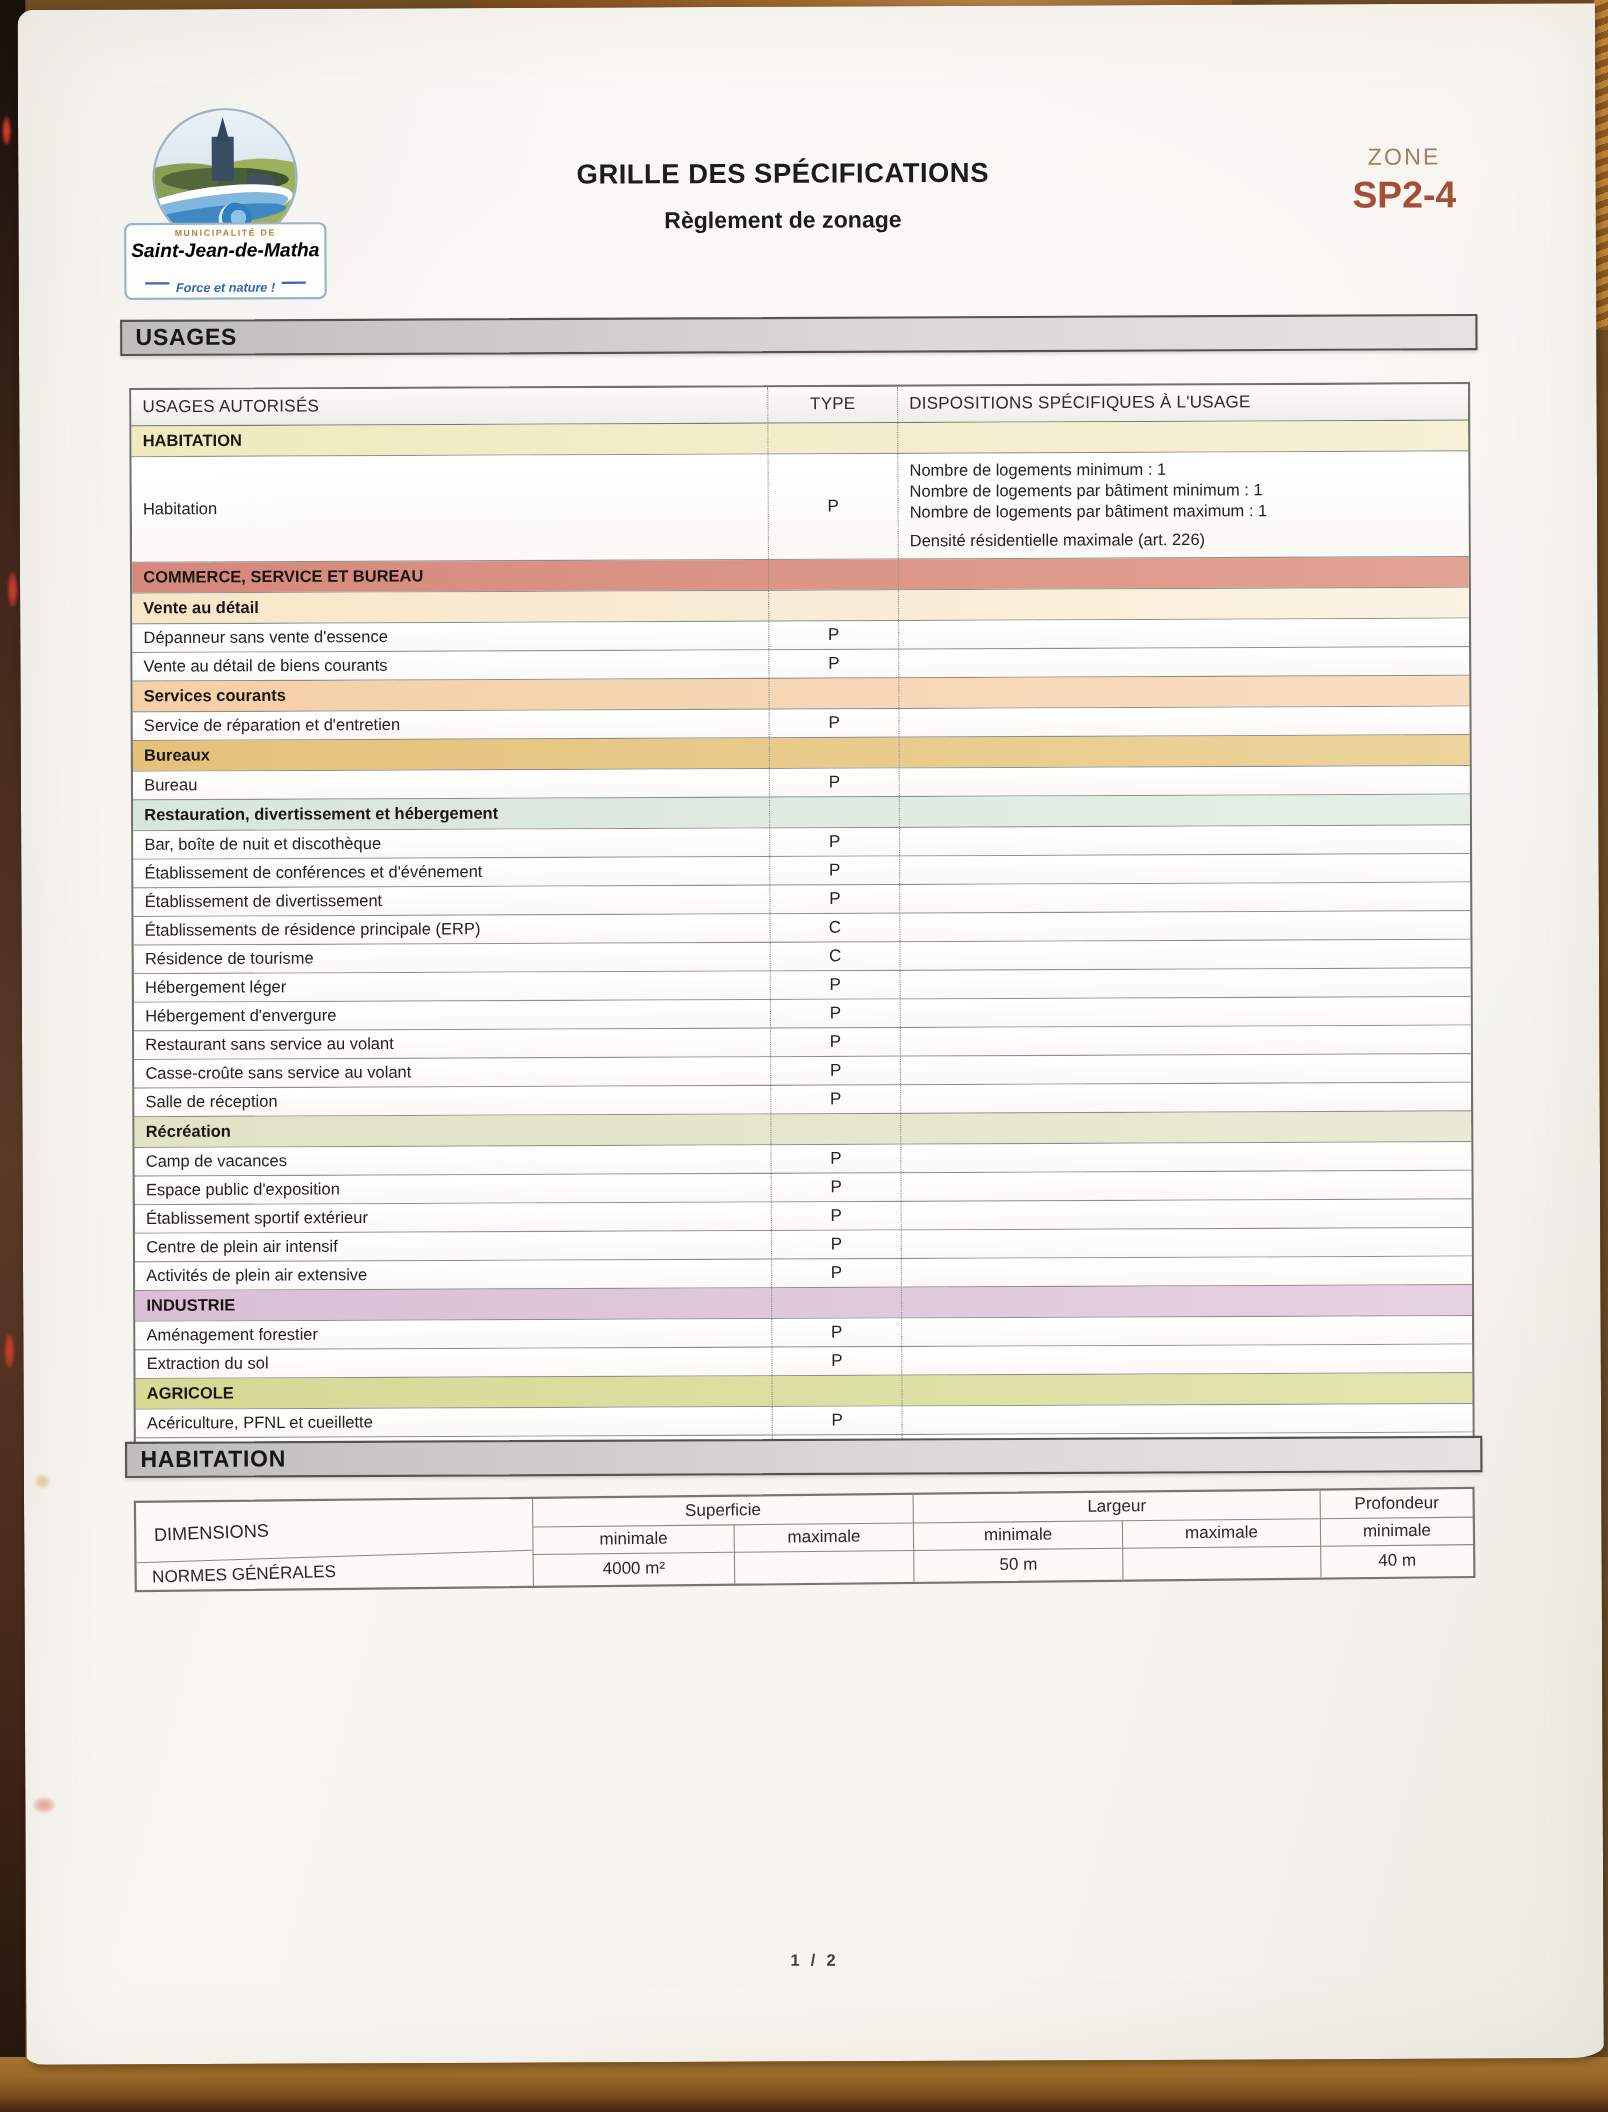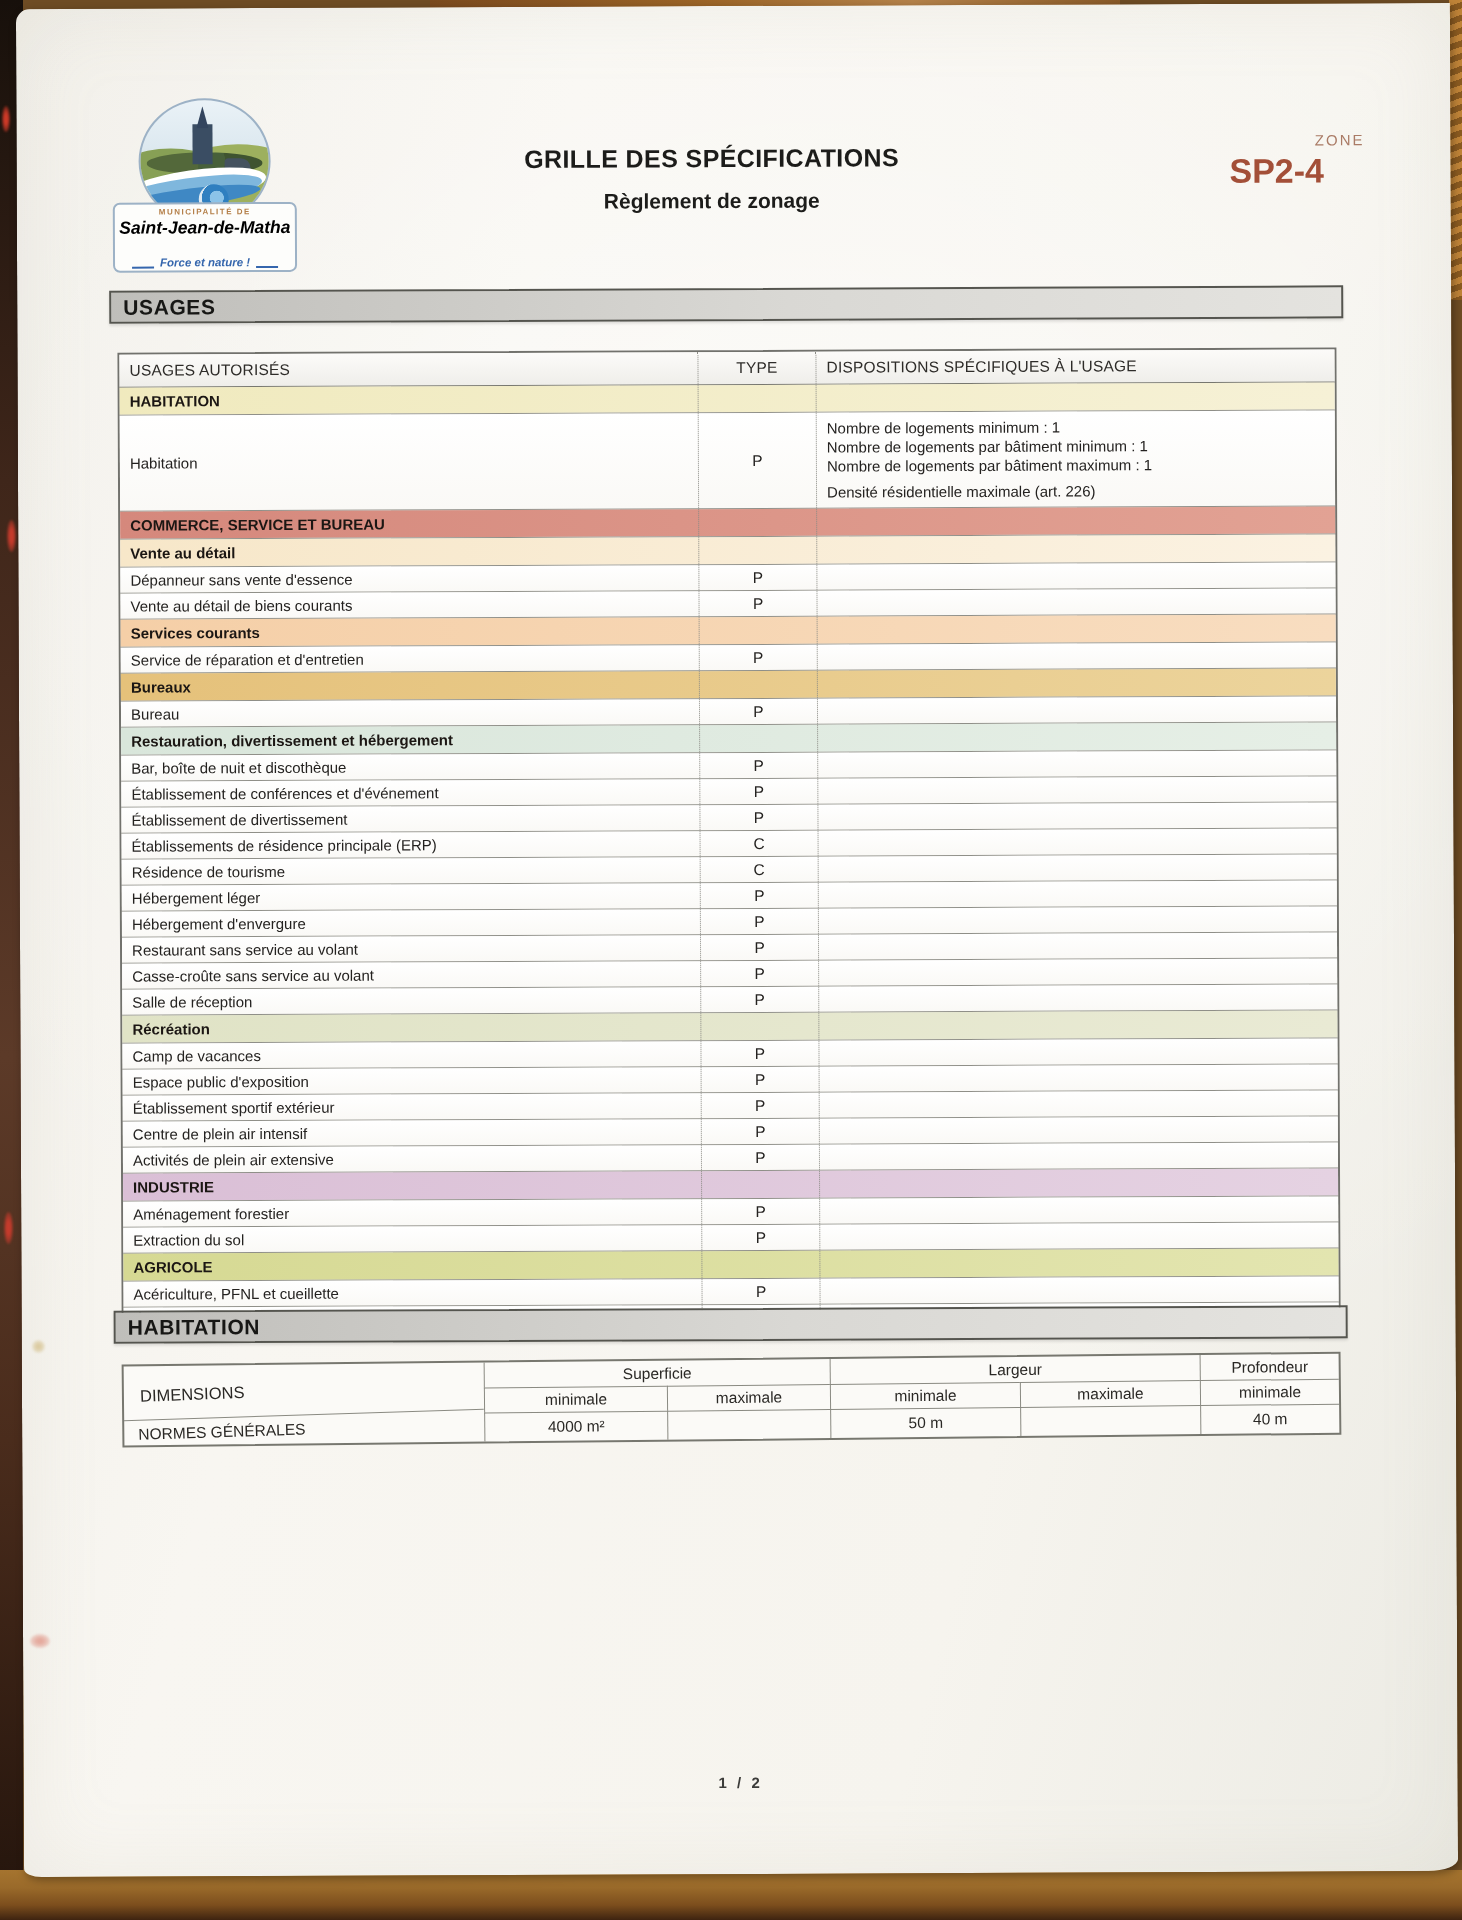--- a/index.html
+++ b/index.html
@@ -54,29 +54,29 @@
   .river{position:absolute;border-radius:50%;}
   .river.r1{left:-24px;top:70px;width:150px;height:34px;background:#ffffff;transform:rotate(-8deg);}
   .river.r2{left:-28px;top:78px;width:150px;height:26px;background:#7fb7dd;transform:rotate(-8deg);}
   .river.r3{left:-20px;top:88px;width:140px;height:18px;background:#3f88c4;transform:rotate(-7deg);}
   .swirl{position:absolute;left:58px;top:84px;width:30px;height:30px;border-radius:50%;
     background:radial-gradient(circle at 60% 45%, #8cc3e8 0 28%, #2f7fc0 30% 60%, #dce9f2 62%);}
   .logo-label{position:absolute;left:0;right:0;bottom:0;height:66px;z-index:2;background:#fdfdfb;
     border:2px solid #9db2c6;border-radius:7px;display:flex;flex-direction:column;align-items:center;justify-content:center;}
   .logo-label .muni{font-size:8px;letter-spacing:1.5px;color:#b5804a;font-weight:700;}
   .logo-label .name{font-size:17.5px;font-weight:700;font-style:italic;color:#000000;margin-top:1px;white-space:nowrap;}
-  .logo-label .motto{display:flex;align-items:flex-end;gap:6px;margin-top:18px;font-size:11.5px;font-style:italic;font-weight:700;color:#3566ad;}
+  .logo-label .motto{display:flex;align-items:flex-start;gap:6px;margin-top:18px;font-size:11.5px;font-style:italic;font-weight:700;color:#3566ad;}
   .motto-dash{display:inline-block;width:22px;height:2px;background:#3566ad;}
 
   
   .title-block{position:absolute;left:395px;top:138px;width:600px;text-align:center;color:#1c1c1a;}
   .title-1{font-size:25px;font-weight:700;letter-spacing:.4px;}
   .title-2{font-size:21px;font-weight:700;margin-top:16px;}
   .zone{position:absolute;left:1172px;top:128px;width:176px;text-align:center;}
-  .zone-label{font-size:15px;letter-spacing:2px;text-align:right;}
+  .zone-label{font-size:21px;letter-spacing:2px;}
   .zone-code{font-size:34px;font-weight:700;margin-top:3px;}
 
   
   .section-bar{position:absolute;left:92px;width:1234px;height:33px;box-sizing:border-box;
     background:linear-gradient(90deg,#bfbeba 0%,#d9d8d4 55%,#e4e3df 100%);
     border:2px solid #55554f;display:flex;align-items:center;padding-left:12px;
     font-size:21px;font-weight:700;letter-spacing:.6px;color:#171715;
     box-shadow:0 2px 3px rgba(0,0,0,.12);}
   .bar-usages{top:282px;}
   .bar-lot{top:1302px;}

